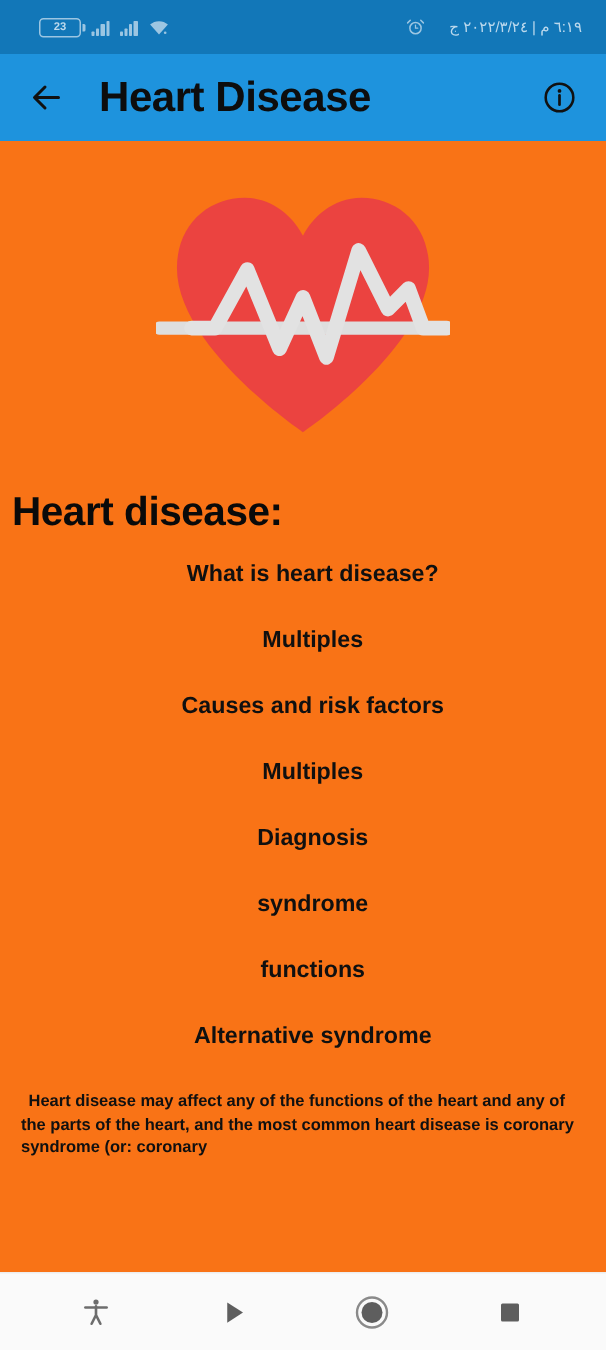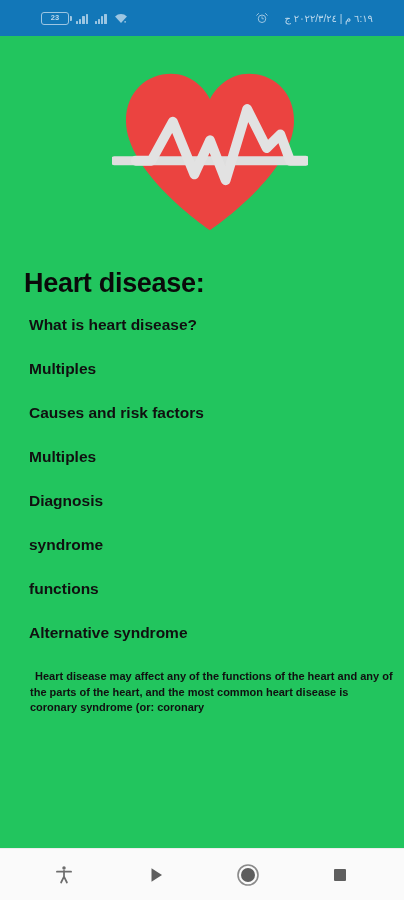--- a/index.html
+++ b/index.html
@@ -14,21 +14,21 @@
     width:404px; height:900px;
     background:#ffffff;
     display:flex; flex-direction:column;
   }
 
   
   .status-bar {
     height:36px; flex:0 0 36px;
     background:#1277b8;
     display:flex; align-items:center;
-    padding:0 27px;
+    padding:0 12px;
     color:#cfe3f2;
   }
   .status-left { display:flex; align-items:center; gap:7px; padding-left:14px; }
   .status-right { margin-left:auto; display:flex; align-items:center; gap:17px; padding-right:4px; }
   .battery {
     position:relative;
     width:28px; height:13px;
     border:1.5px solid #9cc6e2;
     border-radius:3px;
     display:flex; align-items:center; justify-content:center;
@@ -58,32 +58,32 @@
   }
   .back-btn { width:34px; height:34px; display:flex; align-items:center; justify-content:center; cursor:pointer; }
   .app-title {
     font-size:28px; font-weight:bold; color:#0d0d0d;
     letter-spacing:-0.3px;
     margin-left:18px;
   }
   .info-btn { margin-left:auto; width:34px; height:34px; display:flex; align-items:center; justify-content:center; cursor:pointer; }
 
   
-  .content { flex:1 1 auto; overflow:hidden; position:relative; background:#22c55e;padding-left:16px; }
+  .content { flex:1 1 auto; overflow:hidden; position:relative; background:#f97316; }
 
   .hero { height:210px; display:flex; align-items:center; justify-content:center; padding-top:18px; }
   .heart-svg { width:196px; height:172px; display:block; }
 
   .section-title {
     font-size:27px; font-weight:bold; color:#0a0a0a;
     padding:22px 0 0 8px;
     letter-spacing:-0.3px;
   }
 
-  .topic-list { padding:18px 0 0 12px; }
+  .topic-list { padding:18px 0 0 12px;text-align:center; }
   .topic-item {
     font-size:15.5px; font-weight:bold; color:#101010;
     line-height:1; padding:0 0 0 1px;
     margin-bottom:28.5px;
     cursor:pointer;
   }
 
   .body-para {
     font-size:11px; font-weight:bold; color:#101010;
     line-height:1.42;
@@ -131,20 +131,35 @@
     <div class="status-right">
       <svg class="alarm-ico" viewBox="0 0 24 24">
         <circle cx="12" cy="13.5" r="7.5" fill="none" stroke="#9cc6e2" stroke-width="2"></circle>
         <path d="M5 3 L1.5 6.5 M19 3 L22.5 6.5" stroke="#9cc6e2" stroke-width="2" fill="none" stroke-linecap="round"></path>
         <path d="M12 9.5 V13.5 H15" stroke="#9cc6e2" stroke-width="1.7" fill="none" stroke-linecap="round"></path>
       </svg>
       <span class="status-time">٦:١٩ م | ٢٠٢٢/٣/٢٤ ج</span>
     </div>
   </div>
 
+  <div class="app-bar">
+    <div class="back-btn">
+      <svg width="24" height="24" viewBox="0 0 24 24">
+        <path d="M20 12 H4.5 M11 5 L4 12 L11 19" fill="none" stroke="#111" stroke-width="2" stroke-linecap="round" stroke-linejoin="round"></path>
+      </svg>
+    </div>
+    <div class="app-title">Heart Disease</div>
+    <div class="info-btn">
+      <svg width="24" height="24" viewBox="0 0 24 24">
+        <circle cx="12" cy="12" r="9.2" fill="none" stroke="#111" stroke-width="1.7"></circle>
+        <circle cx="12" cy="7.6" r="1.25" fill="#111"></circle>
+        <path d="M12 10.6 V16.8" stroke="#111" stroke-width="1.8" stroke-linecap="round"></path>
+      </svg>
+    </div>
+  </div>
 
   <div class="content">
 
     <div class="hero">
       <svg class="heart-svg" viewBox="0 0 200 176">
         <path d="M100 170
                  C 100 170, 14 112, 14 58
                  C 14 28, 36 10, 60 10
                  C 80 10, 94 24, 100 36
                  C 106 24, 120 10, 140 10

